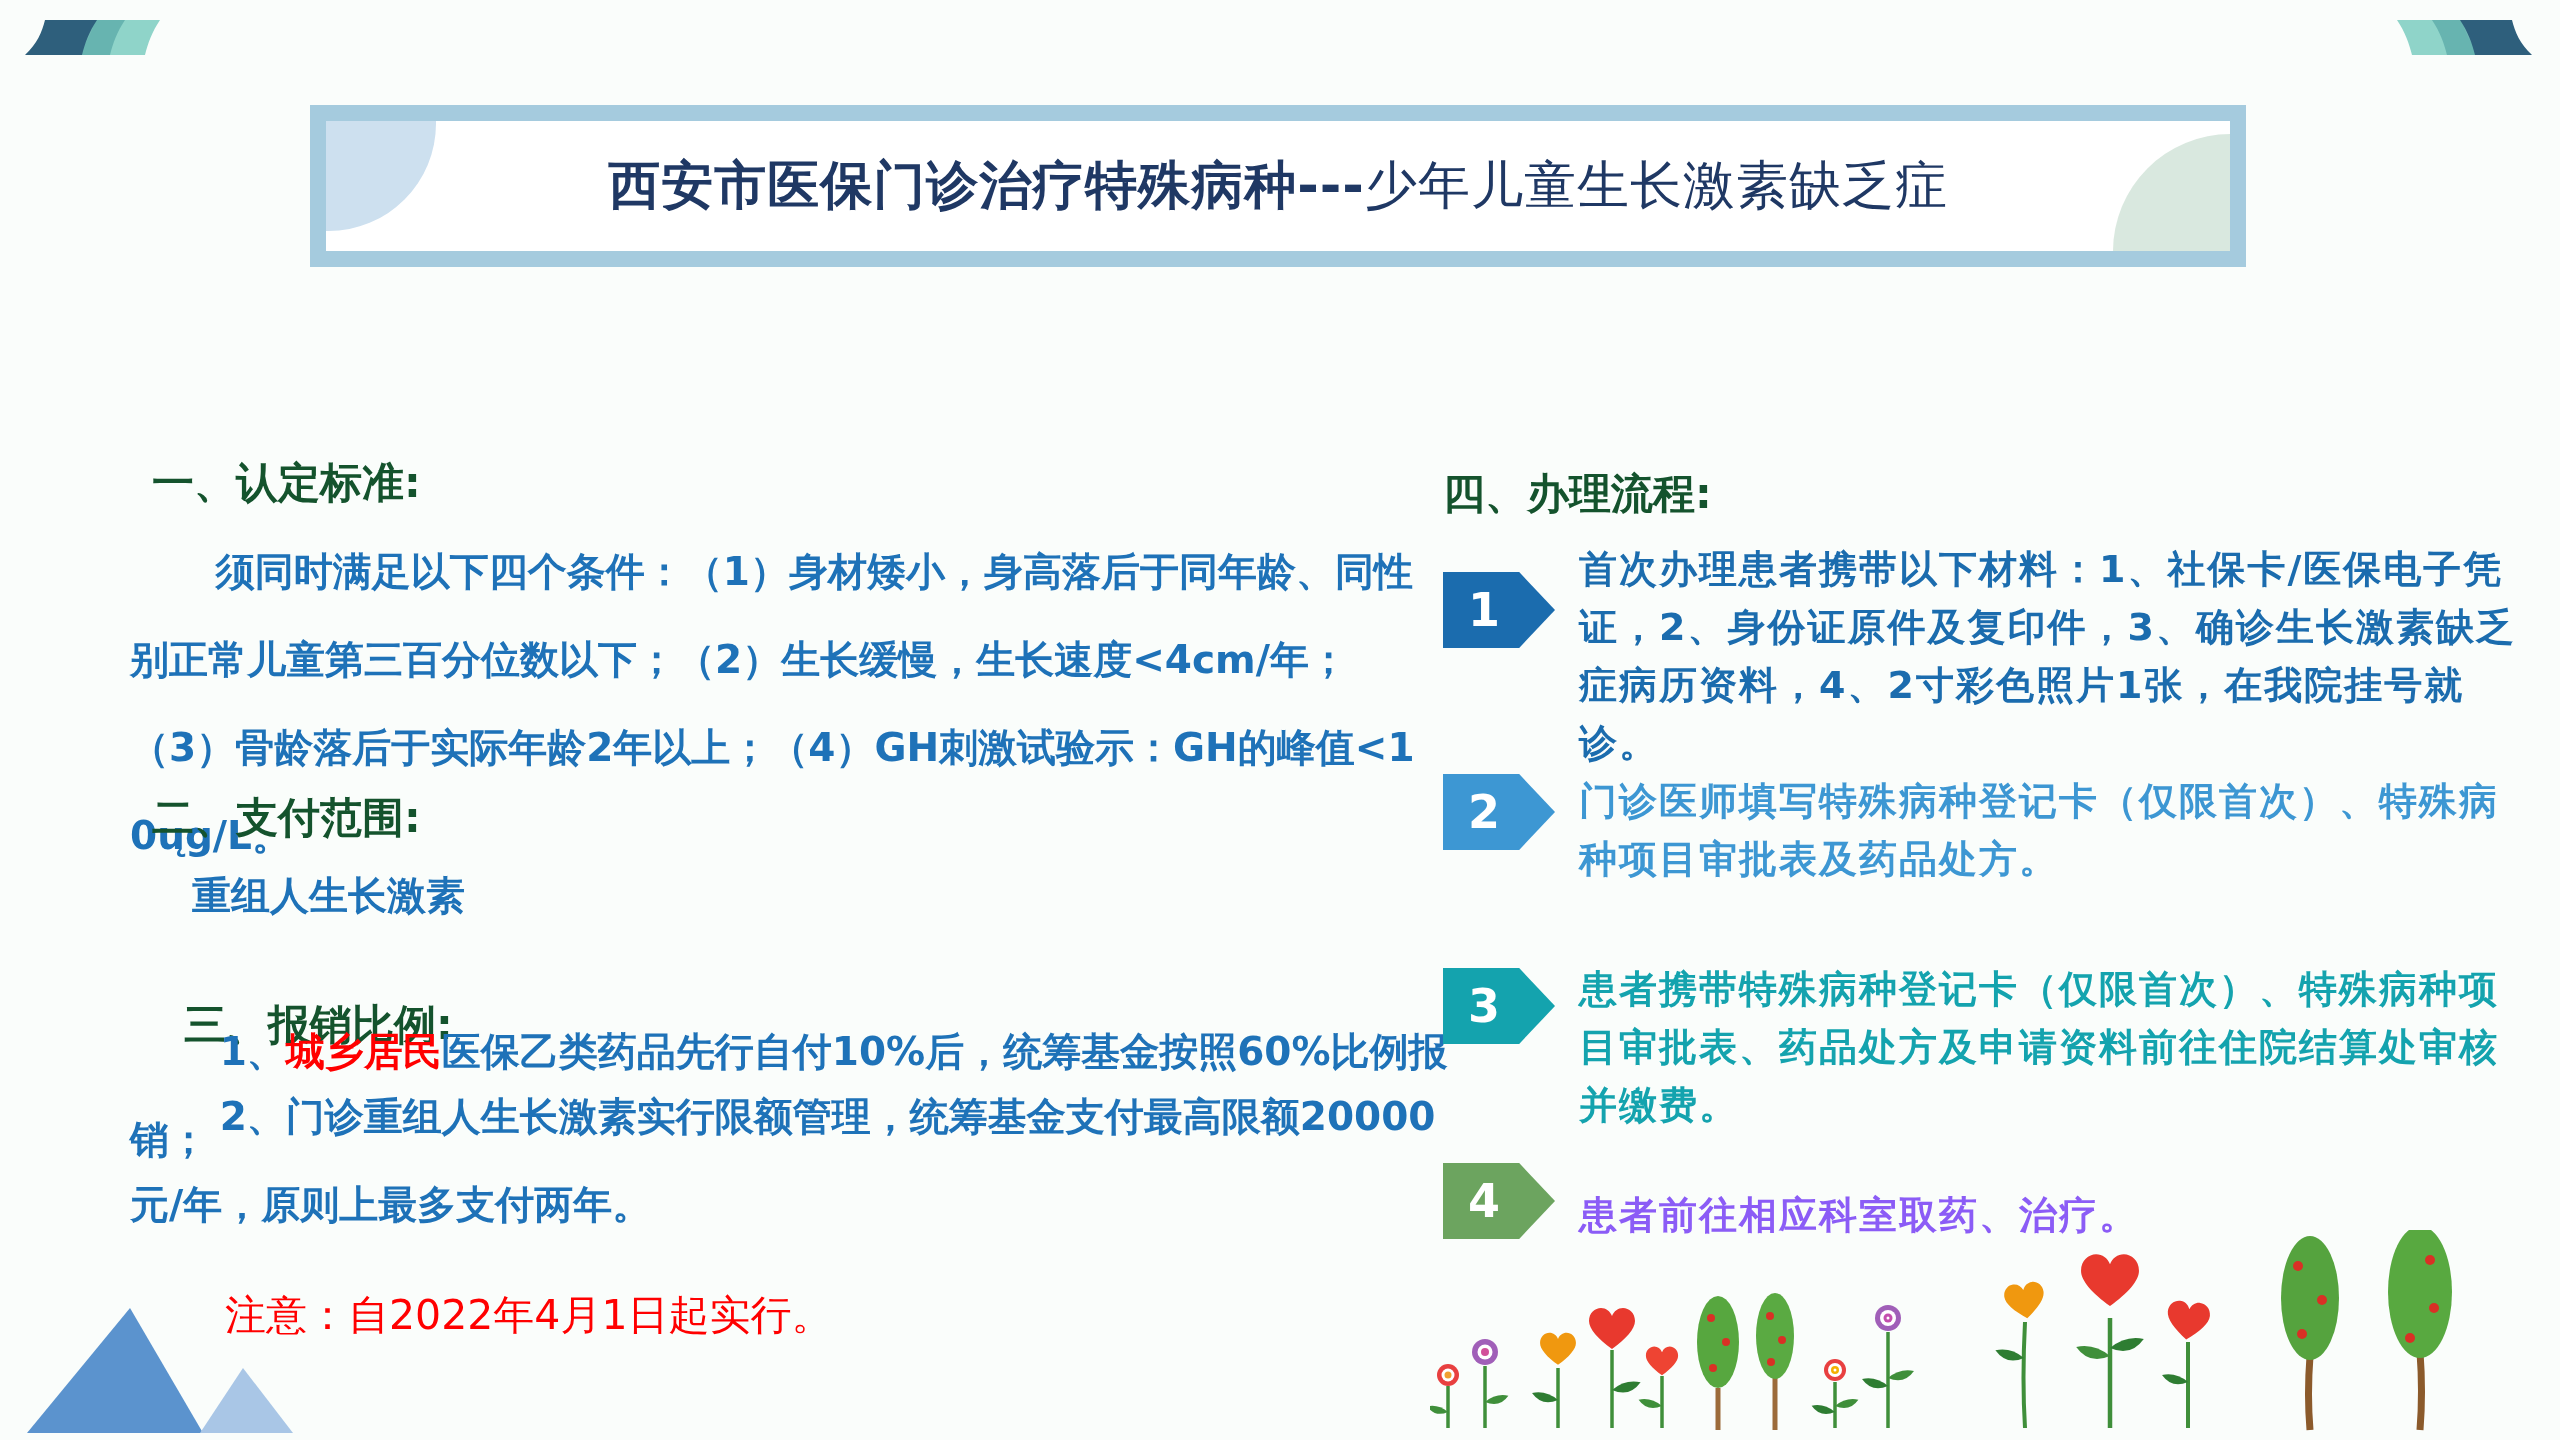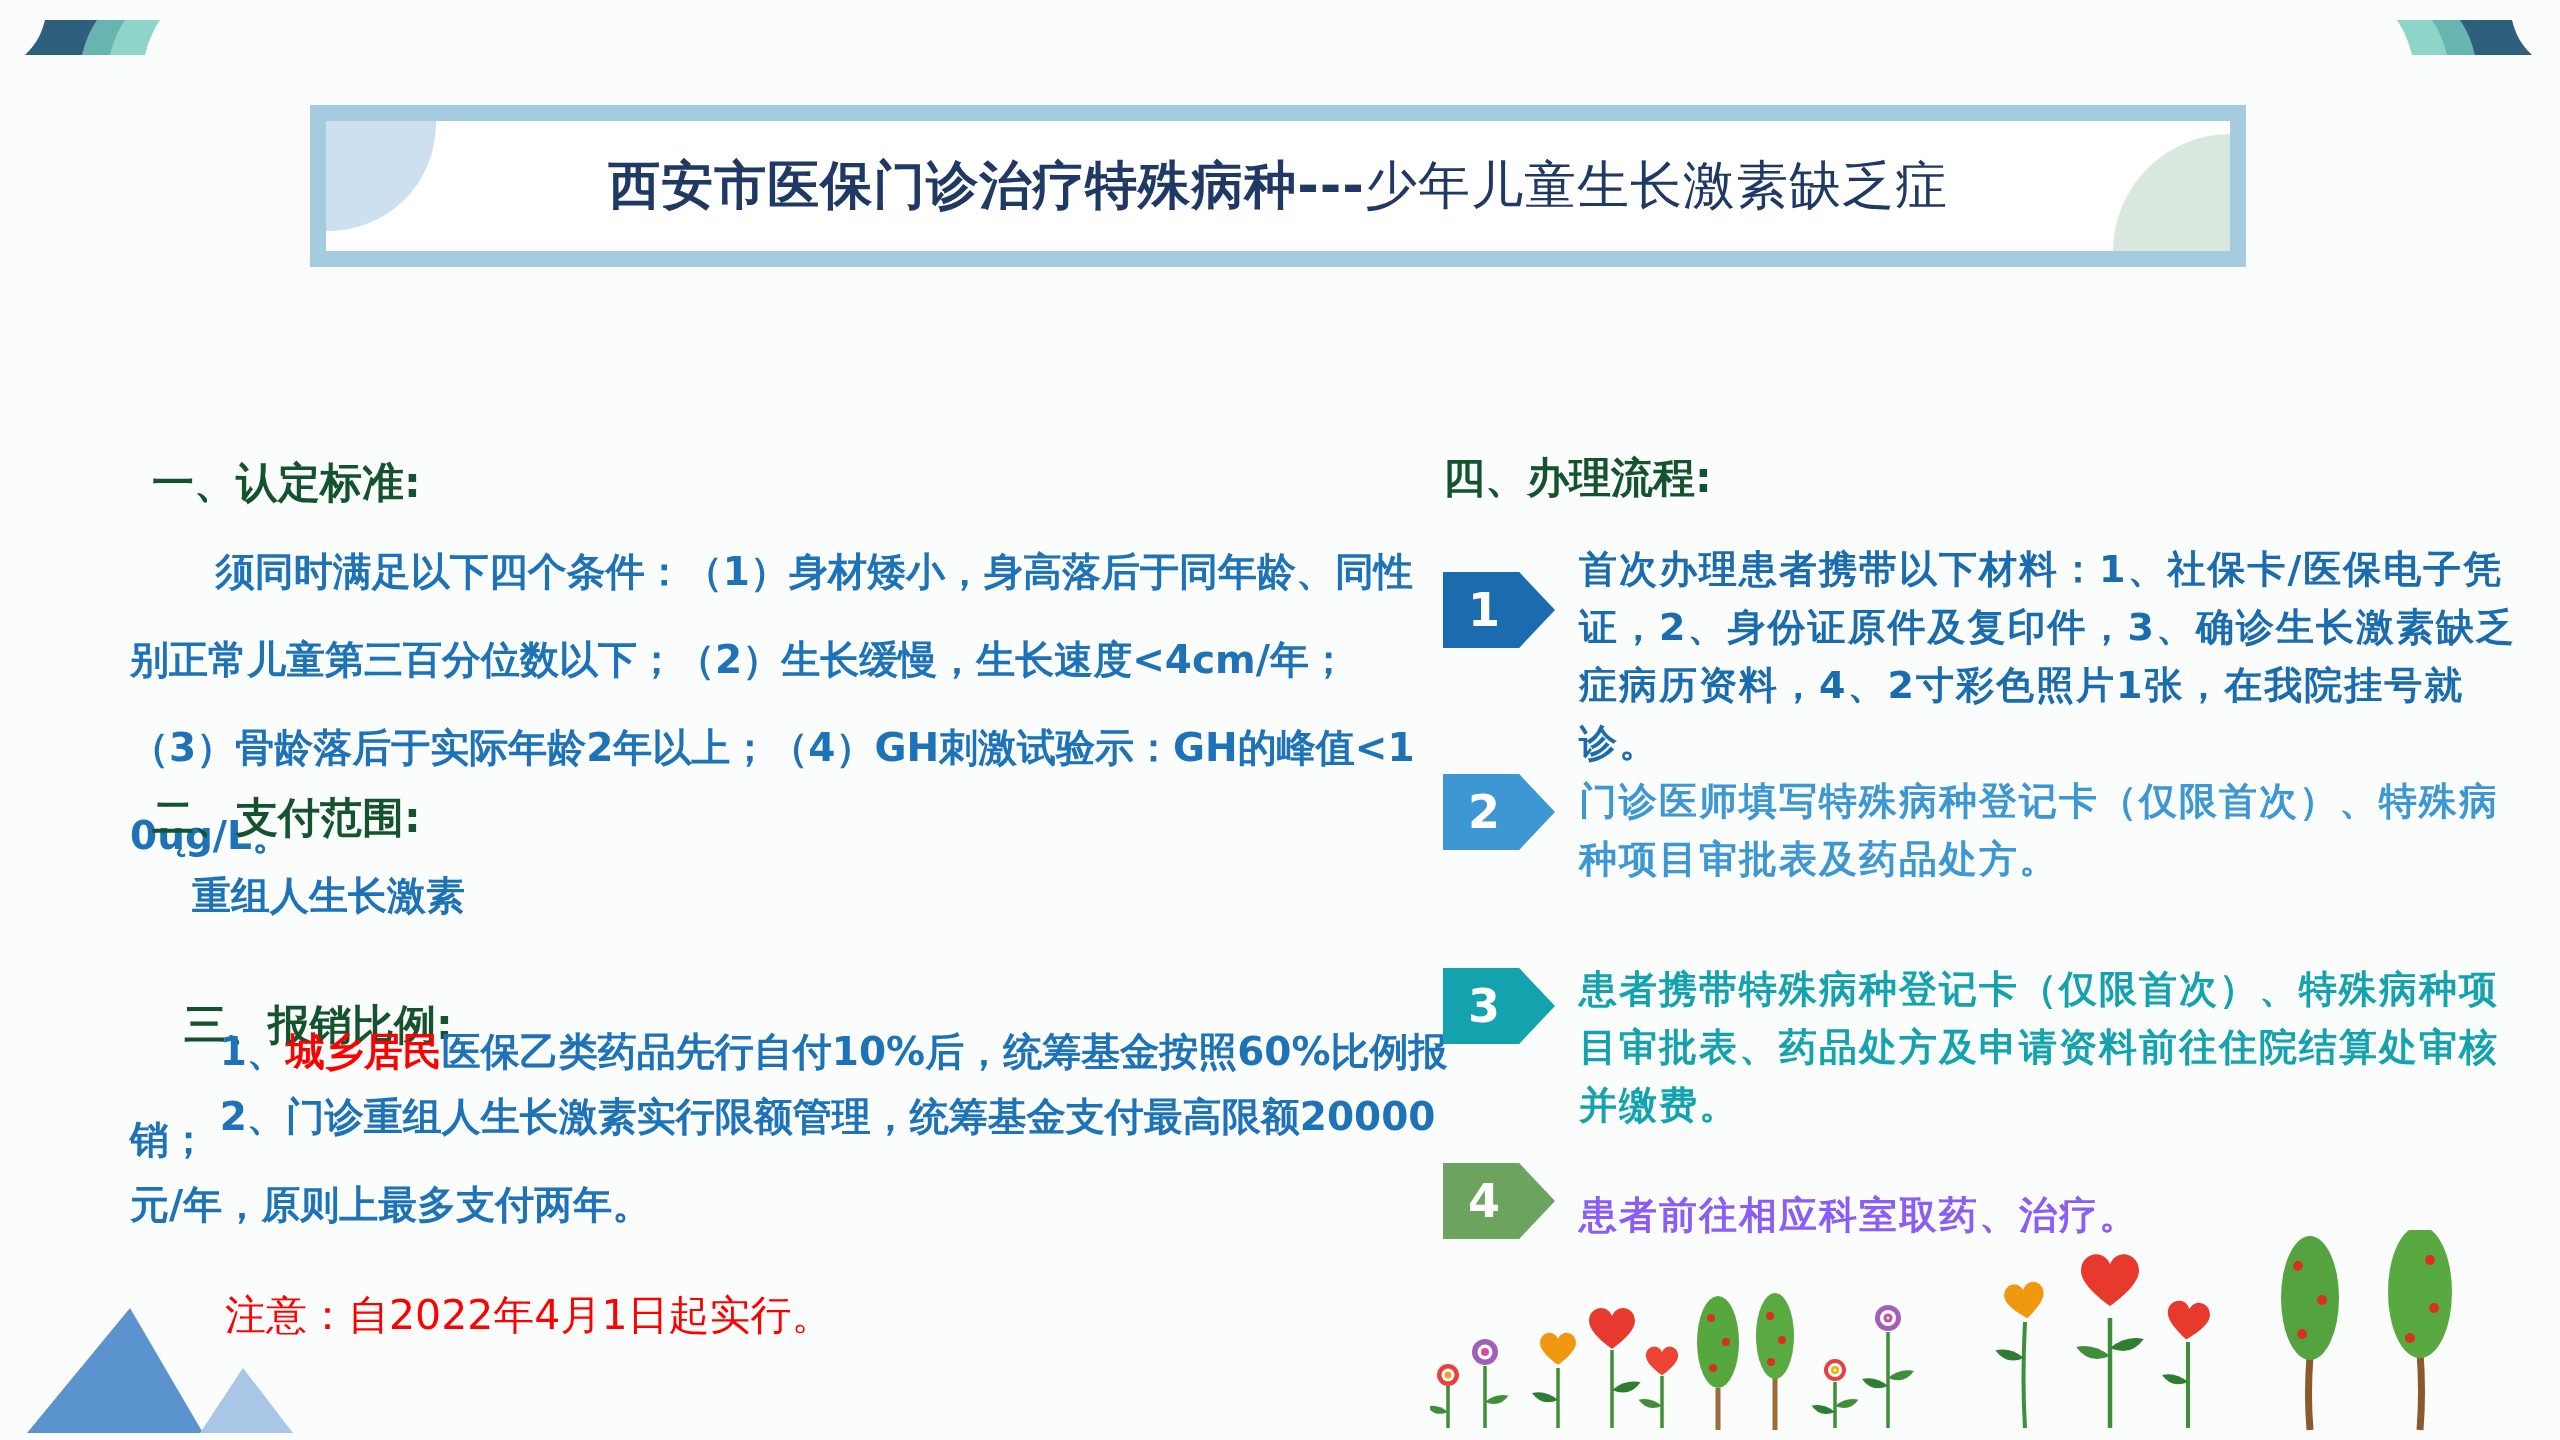--- a/index.html
+++ b/index.html
@@ -74,21 +74,21 @@
   <div class="red-heading" style="left:152px;top:790px;">二、支付范围:</div>
   <div class="blue-body" style="left:192px;top:852px;">重组人生长激素</div>
 
   <div class="red-heading" style="left:152px;top:997px;margin-left:32px;">三、报销比例:</div>
   <div class="blue-body" style="left:130px;top:1008px;width:1330px;text-indent:2.3em;">
     <span>1、</span><span class="hl-red">城乡居民</span><span>医保乙类药品先行自付10%后，统筹基金按照60%比例报销；</span>
   </div>
   <div class="blue-body" style="left:130px;top:1073px;width:1330px;text-indent:2.3em;">2、门诊重组人生长激素实行限额管理，统筹基金支付最高限额20000元/年，原则上最多支付两年。</div>
   <div class="note-red" style="left:225px;top:1288px;">注意：自2022年4月1日起实行。</div>
 
-  <div class="red-heading" style="left:1443px;top:450px;text-align:center;">四、办理流程:</div>
+  <div class="red-heading" style="left:1443px;top:466px;text-align:center;">四、办理流程:</div>
 
   <div class="step-row" style="top:540px;">
     <div class="step-badge" style="margin-top: 32px; background-color: rgb(27, 108, 174);">1</div>
     <div class="step-text" style="color: rgb(27, 108, 174);">首次办理患者携带以下材料：1、社保卡/医保电子凭证，2、身份证原件及复印件，3、确诊生长激素缺乏症病历资料，4、2寸彩色照片1张，在我院挂号就诊。</div>
   </div>
 
   <div class="step-row" style="top:772px;">
     <div class="step-badge" style="margin-top: 2px; background-color: rgb(61, 151, 211);">2</div>
     <div class="step-text" style="color: rgb(61, 151, 211);">门诊医师填写特殊病种登记卡（仅限首次）、特殊病种项目审批表及药品处方。</div>
   </div>

